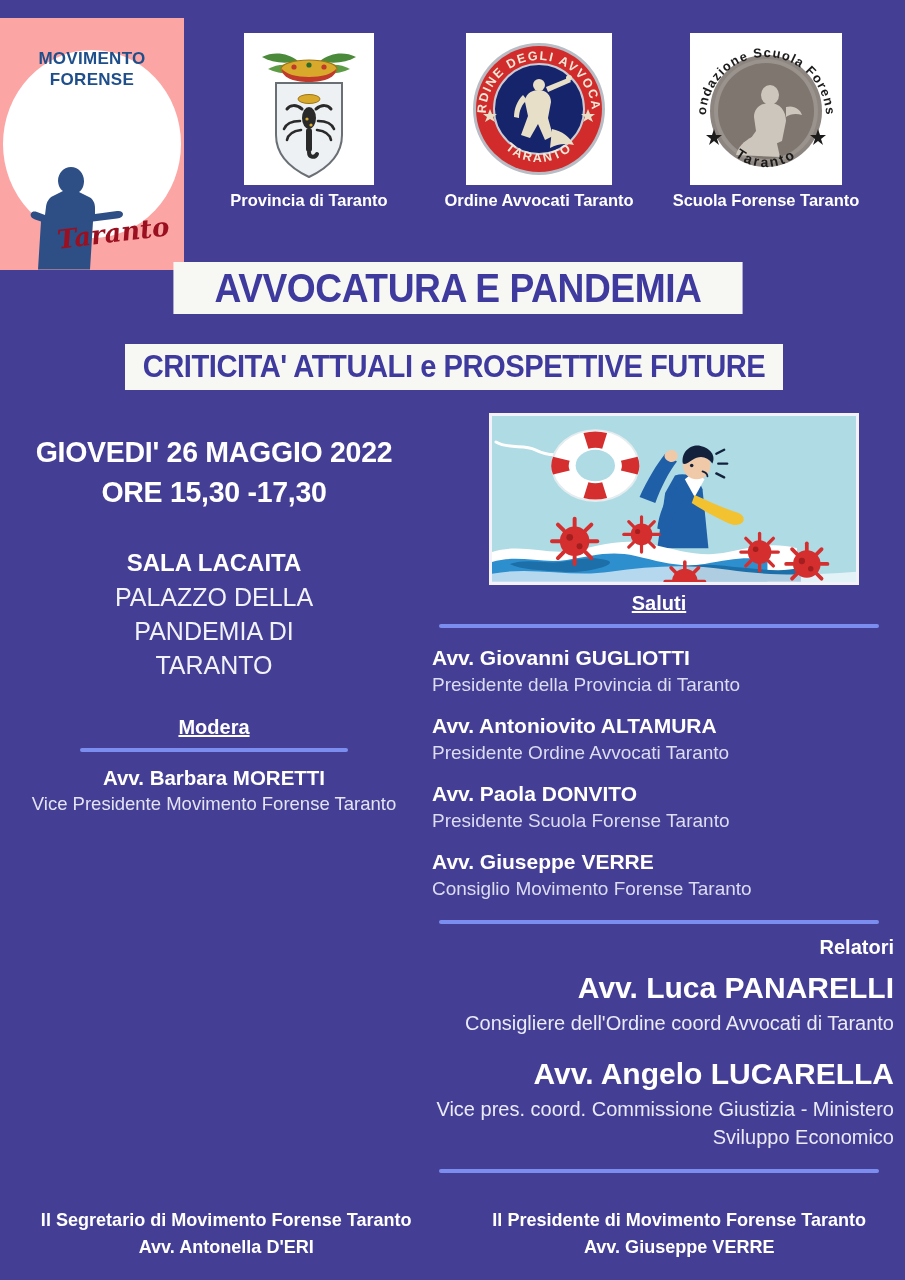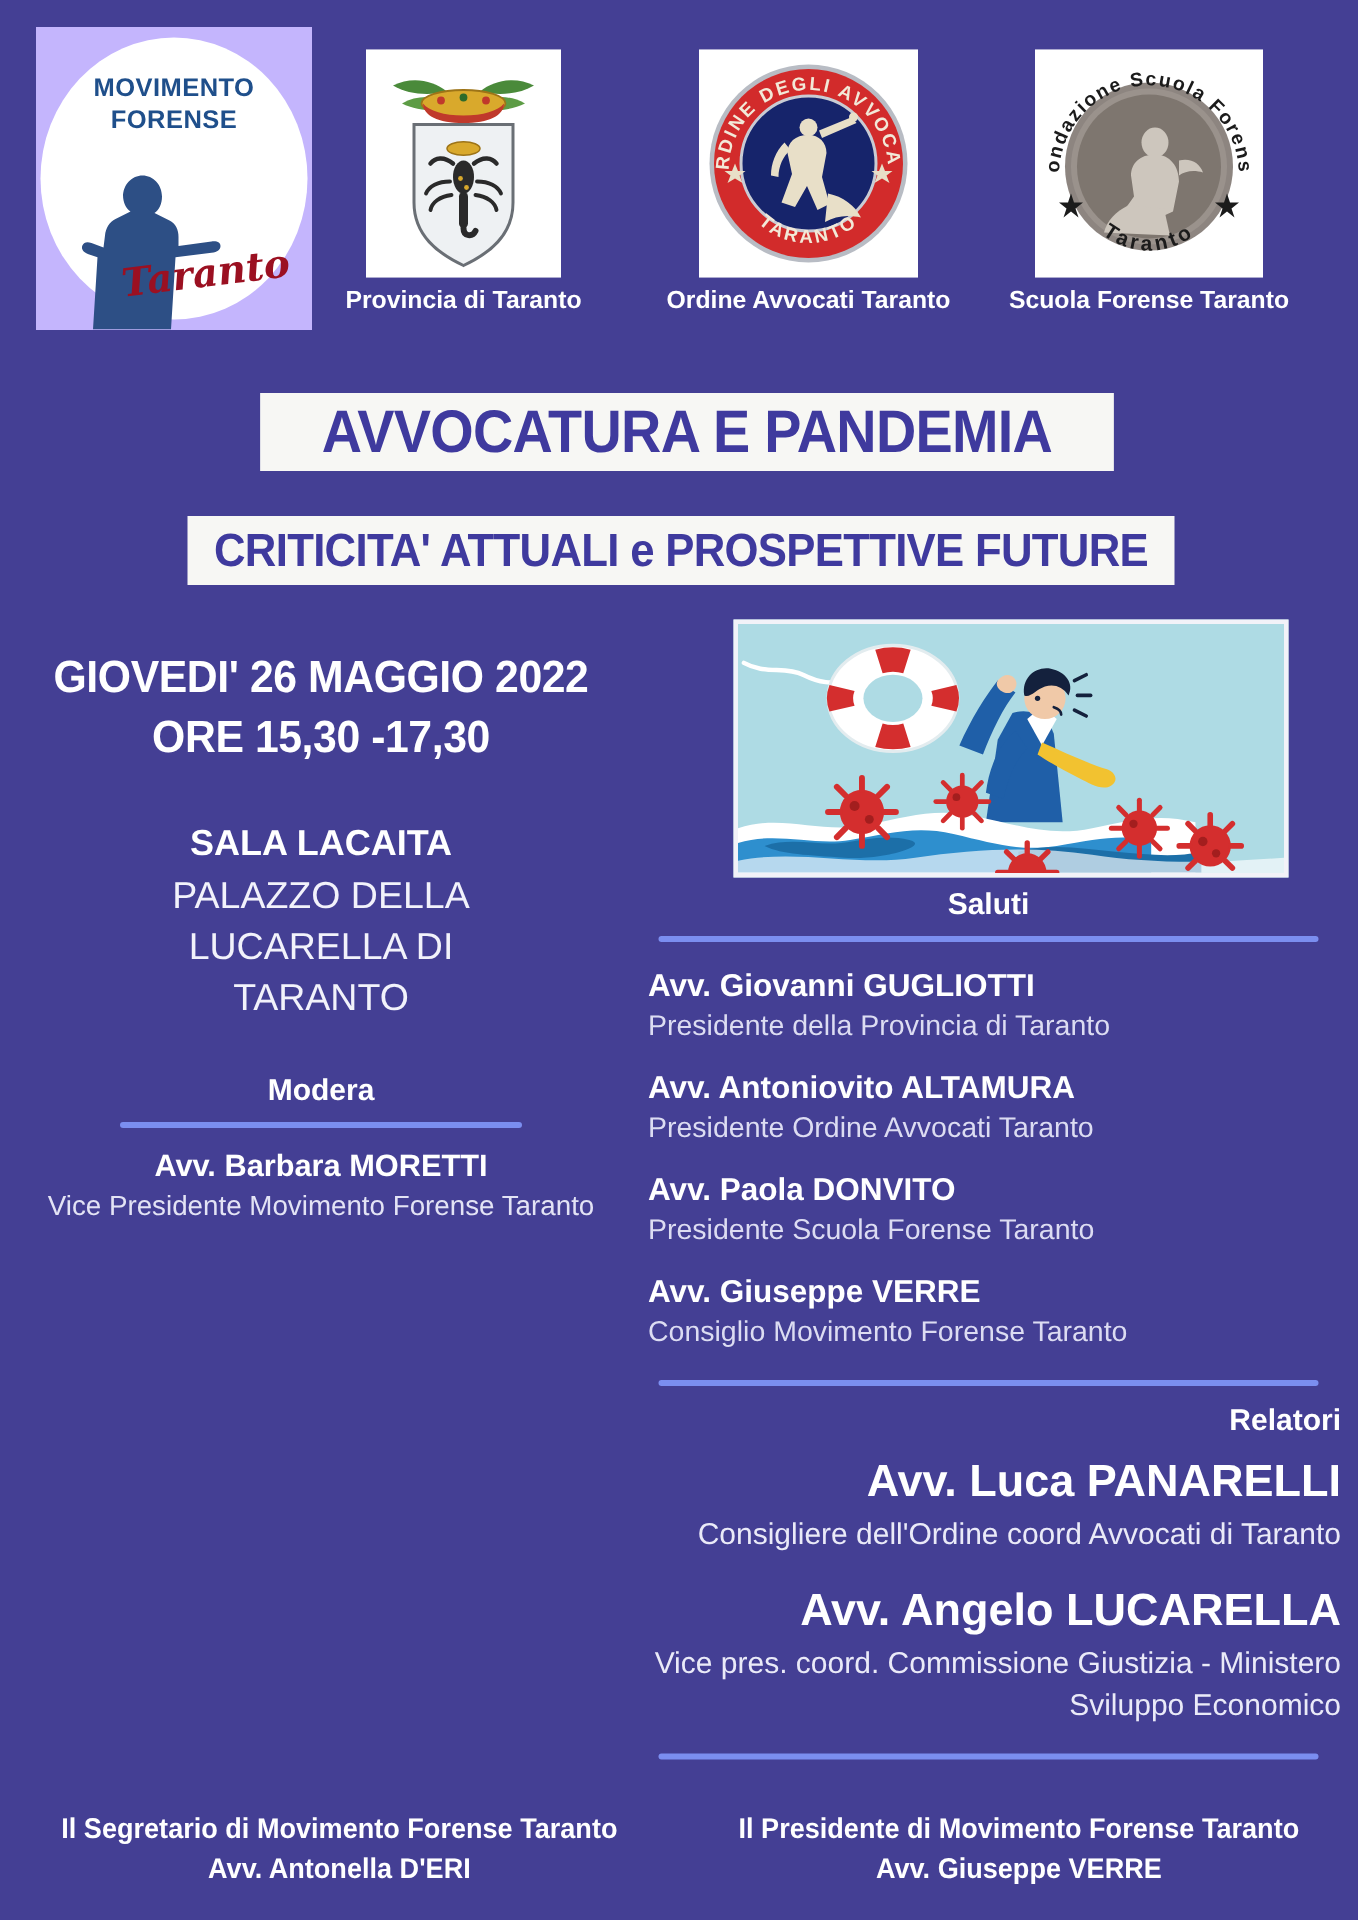--- a/index.html
+++ b/index.html
@@ -13,23 +13,23 @@
     position: relative;
     width: 905px; height: 1280px;
     background: #443f94;
   }
 
   
   .logo-strip {
     position: absolute; left: 0; top: 0; width: 905px; height: 222px;
   }
   .mf-logo {
-    position: absolute; left: 24px; top: 18px;
-    width: 184px; height: 202px;
-    background: #c4b5fd;
+    position: absolute; left: 0; top: 18px;
+    width: 184px; height: 252px;
+    background: #fca5a5;
     overflow: hidden;
   }
   .mf-circle {
     position: absolute; left: 50%; top: 50%;
     transform: translate(-50%,-50%);
     width: 178px; height: 188px;
     background: #ffffff; border-radius: 50%;
   }
   .mf-txt {
     position: absolute; left: 0; right: 0; top: 30px;
@@ -108,20 +108,21 @@
     font-weight: bold; font-size: 24px; line-height: 34px;
   }
   .venue-addr {
     font-weight: normal; font-size: 25px; line-height: 34px;
     color: #f2f2fb;
   }
 
   .sec-head {
     font-weight: bold; font-size: 20px; color: #ffffff;
     margin-top: 34px;
+    text-decoration: underline;
   }
   .rule {
     height: 4px; background: #7b8ef0; border-radius: 2px;
     margin: 9px auto 0;
   }
   #rule-modera { width: 268px; }
 
   .person { margin-top: 13px; }
   .p-name {
     font-weight: bold; font-size: 20.5px; line-height: 26px; color: #ffffff;
@@ -315,21 +316,21 @@
   <div class="title-box" id="title-main">AVVOCATURA E PANDEMIA</div>
   <div class="title-box" id="title-sub">CRITICITA' ATTUALI e PROSPETTIVE FUTURE</div>
 
   <div class="left-col">
     <div class="date-line">GIOVEDI' 26 MAGGIO 2022</div>
     <div class="date-line">ORE 15,30 -17,30</div>
 
     <div class="venue">
       <div class="venue-hall">SALA LACAITA</div>
       <div class="venue-addr">PALAZZO DELLA</div>
-      <div class="venue-addr">LUCARELLA DI</div>
+      <div class="venue-addr">PANDEMIA DI</div>
       <div class="venue-addr">TARANTO</div>
     </div>
 
     <div class="sec-head">Modera</div>
     <div class="rule" id="rule-modera"></div>
     <div class="person">
       <div class="p-name">Avv. Barbara MORETTI</div>
       <div class="p-role">Vice Presidente Movimento Forense Taranto</div>
     </div>
   </div>

